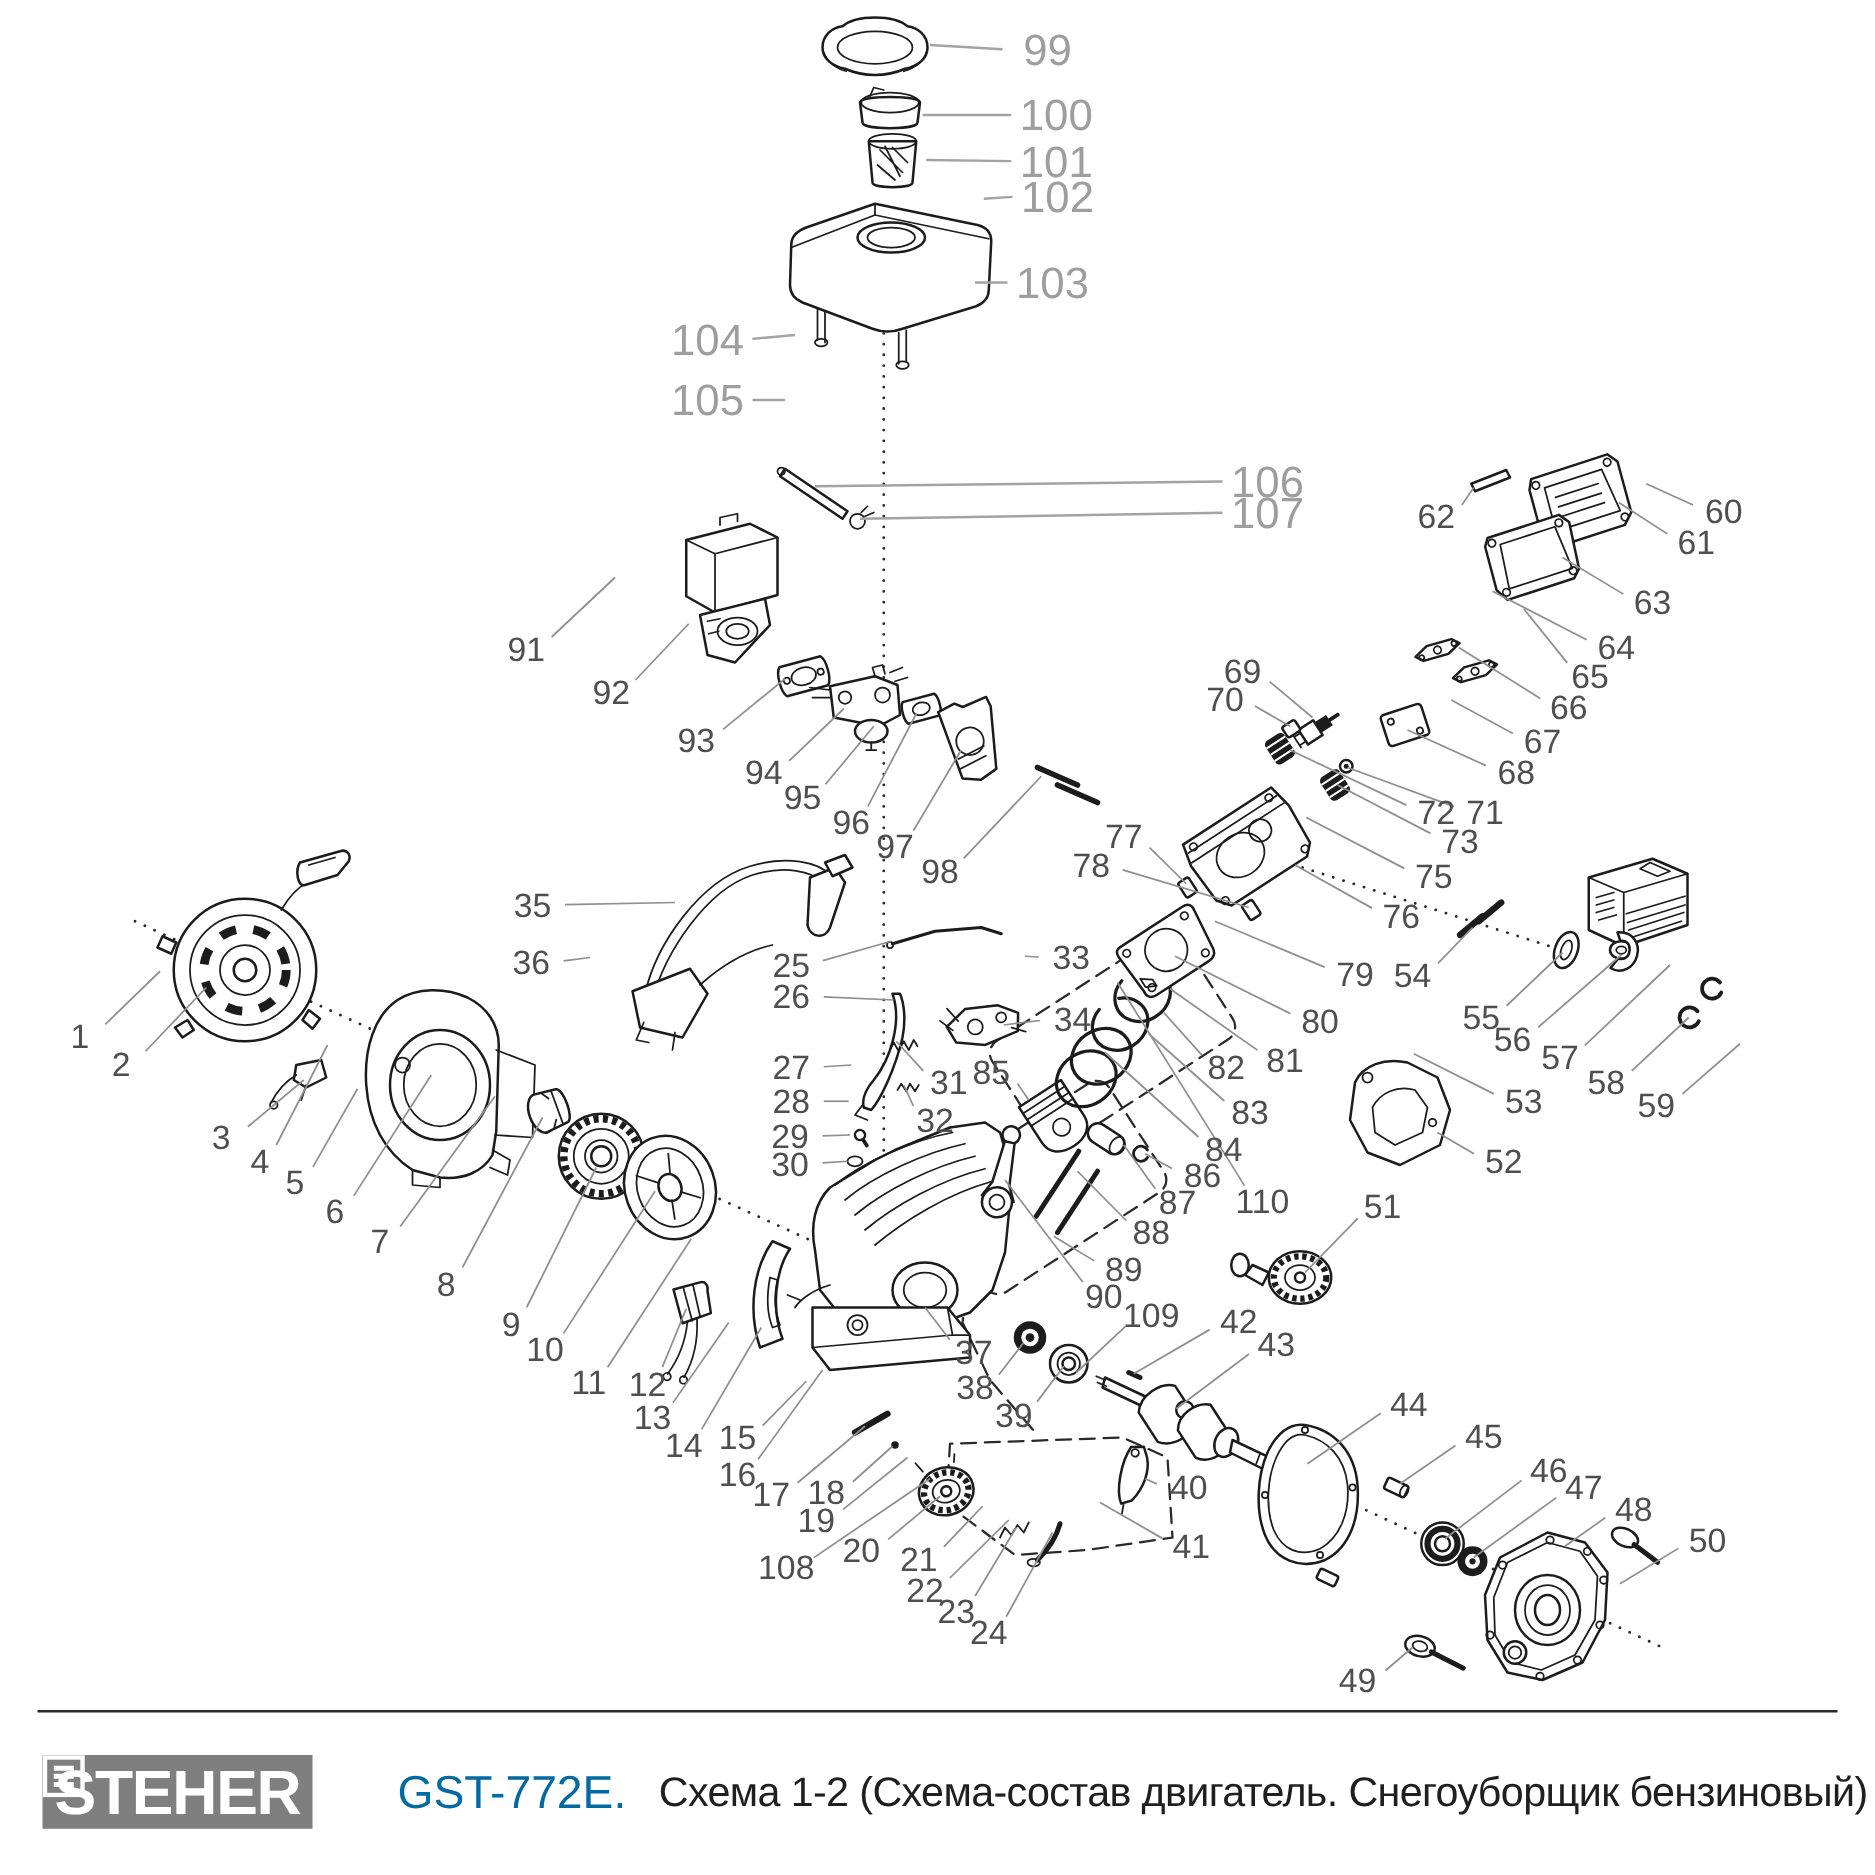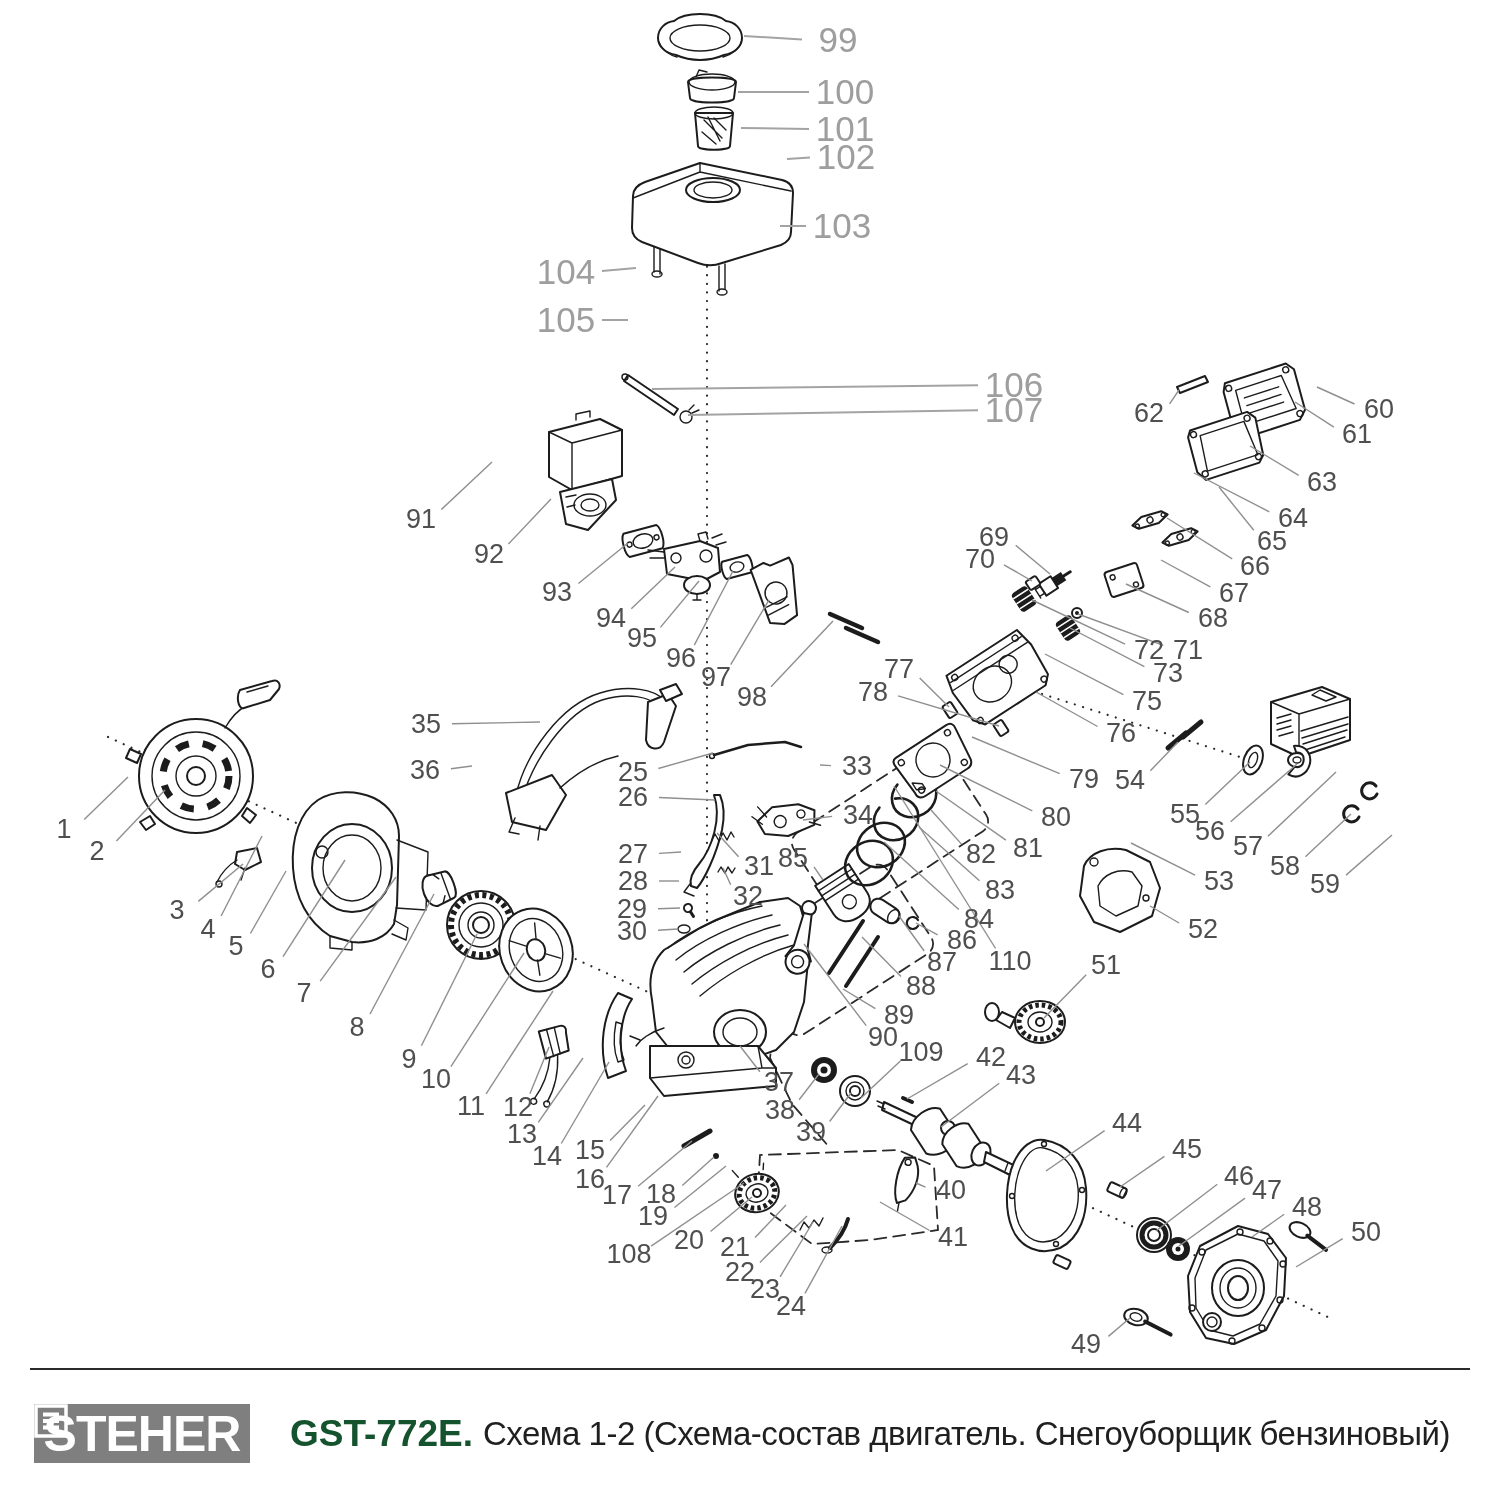--- a/index.html
+++ b/index.html
@@ -15,22 +15,22 @@
   .ldr{stroke:#8f8f8f;stroke-width:1.4;}
   .ldr.lt{stroke:#a3a3a3;stroke-width:2;}
   .lab{fill:#4f4f4f;font-size:27px;text-anchor:middle;}
   .lab.lt{fill:#9e9e9e;font-size:35px;}
   
   .rule{position:absolute;left:30px;right:30px;top:1368px;border-top:2px solid #2a2a2a;}
   .logo{position:absolute;left:34px;top:1404px;width:216px;height:59px;background:#7f7f7f;
         display:flex;align-items:center;justify-content:center;gap:7px;}
   .logo .word{color:#fff;font-weight:bold;font-size:50px;letter-spacing:-1px;}
   .caption{position:absolute;left:290px;top:1404px;height:59px;display:flex;align-items:center;}
-  .caption .model{font-weight:bold;font-size:37px;color:#14532d;white-space:pre;}
-  .caption .subtitle{font-size:33px;color:#1f1f1f;margin-left:10px;letter-spacing:-0.5px;}
+  .caption .model{font-weight:normal;font-size:37px;color:#0369a1;white-space:pre;margin-left:28px;}
+  .caption .subtitle{font-size:33px;color:#1f1f1f;margin-left:26px;letter-spacing:-0.5px;}
 </style>
 </head>
 <body>
 
 <div class="stage">
 
 <svg width="1500" height="1500" viewBox="0 0 1500 1500">
   <defs></defs>
 
   <g id="scr" style="display:none"></g>

